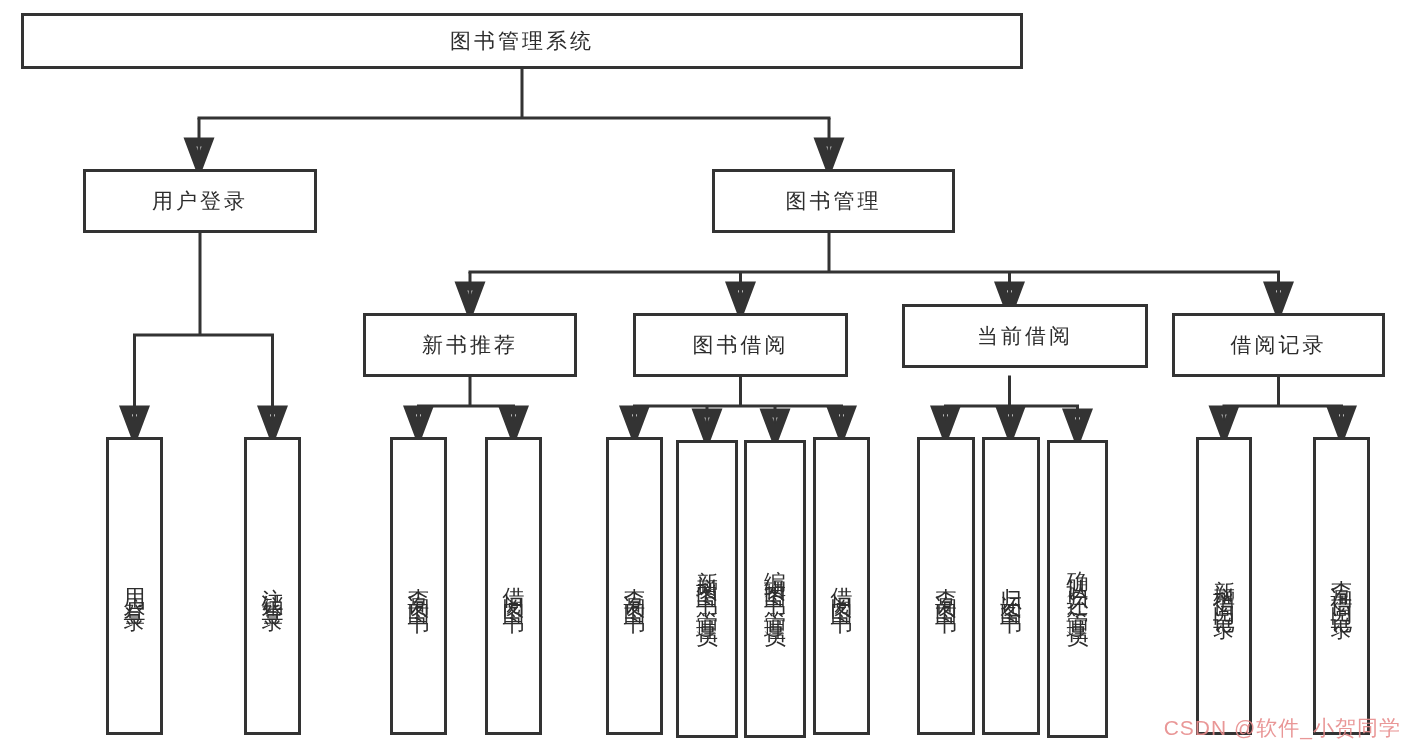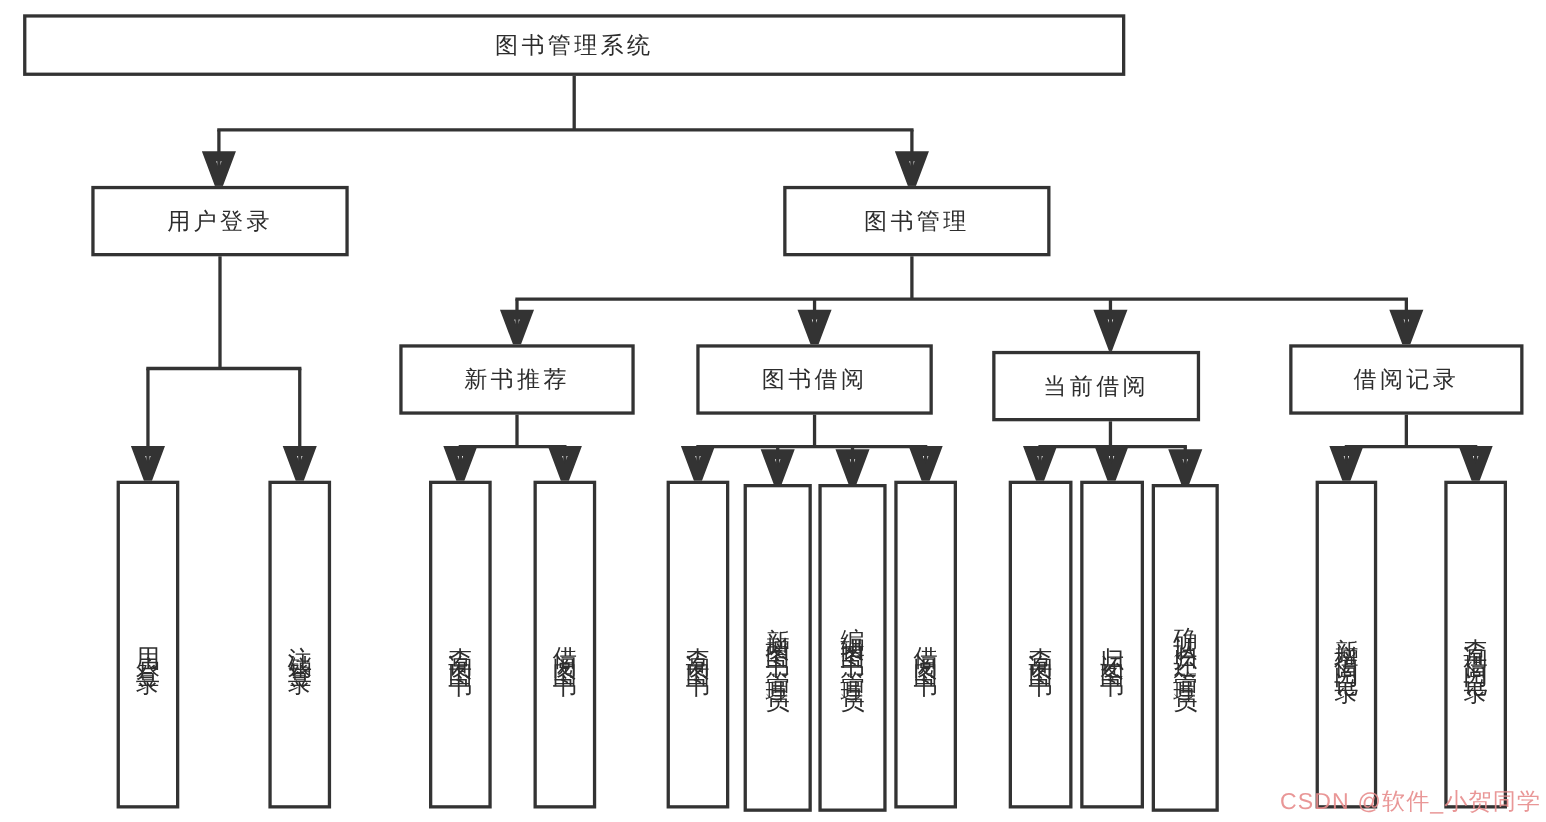--- a/index.html
+++ b/index.html
@@ -81,21 +81,21 @@
   <div class="box h" style="left:712px;top:169px;width:243px;height:64px">
     <span>图书管理</span>
   </div>
 
   <div class="box h" style="left:633px;top:313px;width:215px;height:64px">
     <span>图书借阅</span>
   </div>
   <div class="box h" style="left:363px;top:313px;width:214px;height:64px">
     <span>新书推荐</span>
   </div>
-  <div class="box h" style="left:902px;top:319px;width:189px;height:64px">
+  <div class="box h" style="left:902px;top:304px;width:246px;height:64px">
     <span>当前借阅</span>
   </div>
   <div class="box h" style="left:1172px;top:313px;width:213px;height:64px">
     <span>借阅记录</span>
   </div>
 
   <div class="box v" style="left:106px;top:437px;width:57px;height:298px">
     <span>用户登录</span>
   </div>
   <div class="box v" style="left:244px;top:437px;width:57px;height:298px">

